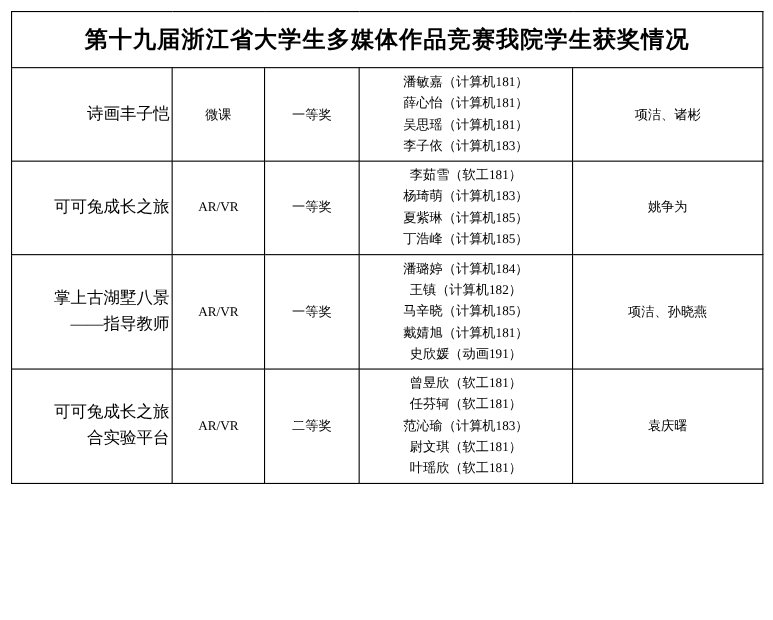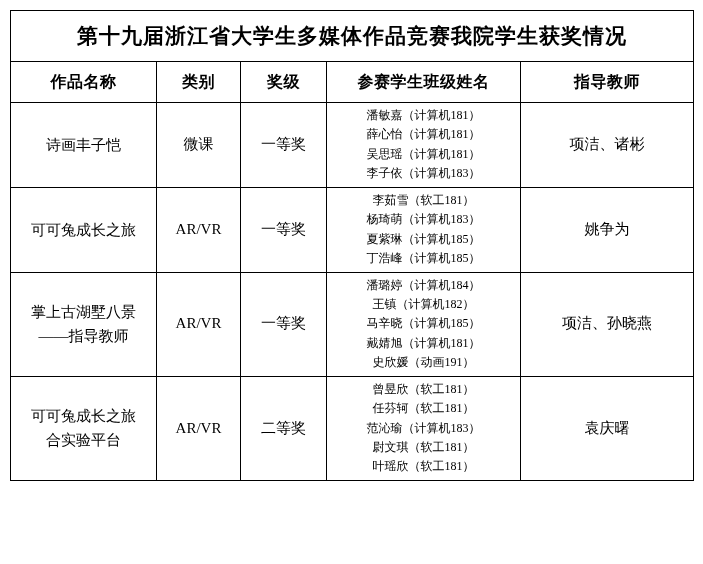--- a/index.html
+++ b/index.html
@@ -40,38 +40,39 @@
     height: 44px;
     padding: 4px 2px;
   }
   .header-cell {
     font-size: 16px;
     font-weight: bold;
     height: 34px;
     letter-spacing: 0.5px;
   }
   .body-cell {
-    font-size: 15px;
+    font-size: 12px;
     line-height: 1.55;
   }
   .name-cell {
     font-size: 15px;
     line-height: 1.6;
   }
   .students-cell {
     font-size: 12px;
     line-height: 1.62;
   }
   .students-cell .stu-line {
     display: block;
     white-space: nowrap;
   }
   .name-cell .nm-line {
     display: block;
     white-space: nowrap;
+    text-align: right;
   }
   col.c1 { width: 146px; }
   col.c2 { width: 84px; }
   col.c3 { width: 86px; }
   col.c4 { width: 194px; }
   col.c5 { width: 173px; }
 </style>
 </head>
 <body>
 
@@ -80,27 +81,20 @@
     <colgroup>
       <col class="c1">
         <col class="c2">
         <col class="c3">
         <col class="c4">
         <col class="c5">
     </colgroup>
     <tbody>
       <tr>
         <td class="title-cell" colspan="5">第十九届浙江省大学生多媒体作品竞赛我院学生获奖情况</td>
-      </tr>
-      <tr>
-        <td class="header-cell">作品名称</td>
-        <td class="header-cell">类别</td>
-        <td class="header-cell">奖级</td>
-        <td class="header-cell">参赛学生班级姓名</td>
-        <td class="header-cell">指导教师</td>
       </tr>
 
       <tr>
         <td class="name-cell">
           <span class="nm-line">诗画丰子恺</span>
         </td>
         <td class="body-cell">微课</td>
         <td class="body-cell">一等奖</td>
         <td class="students-cell">
           <span class="stu-line">潘敏嘉（计算机181）</span>

